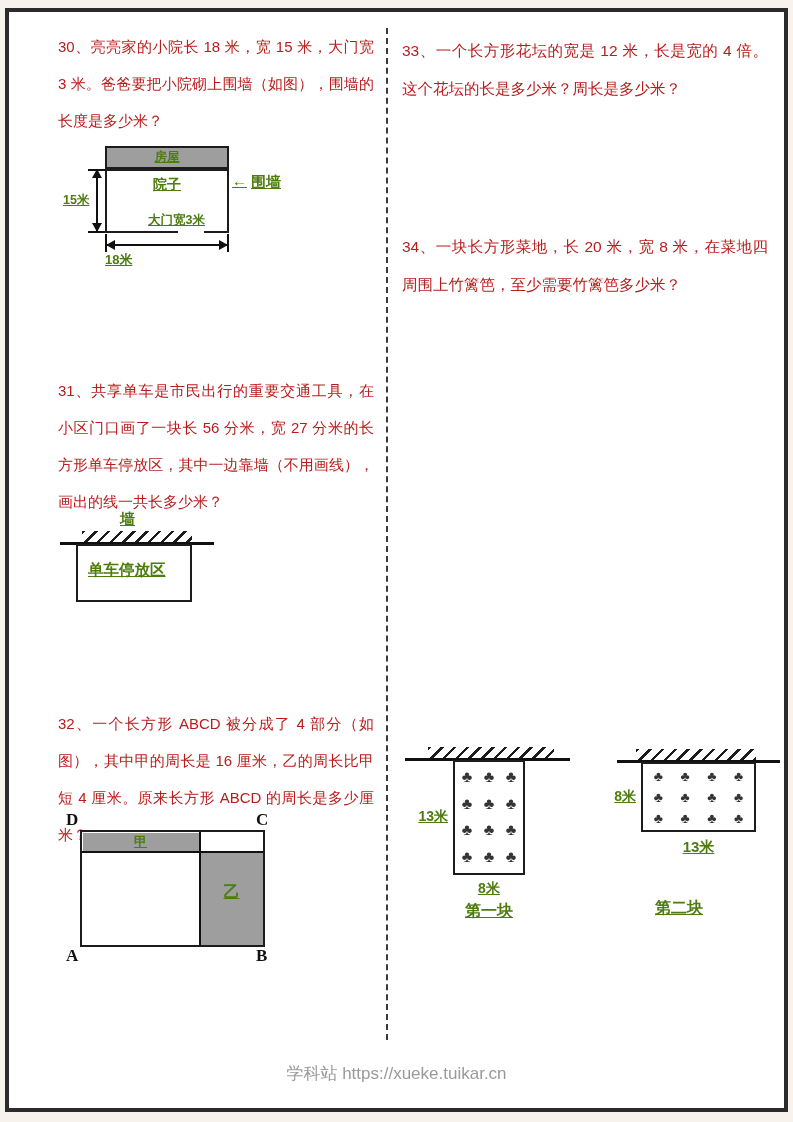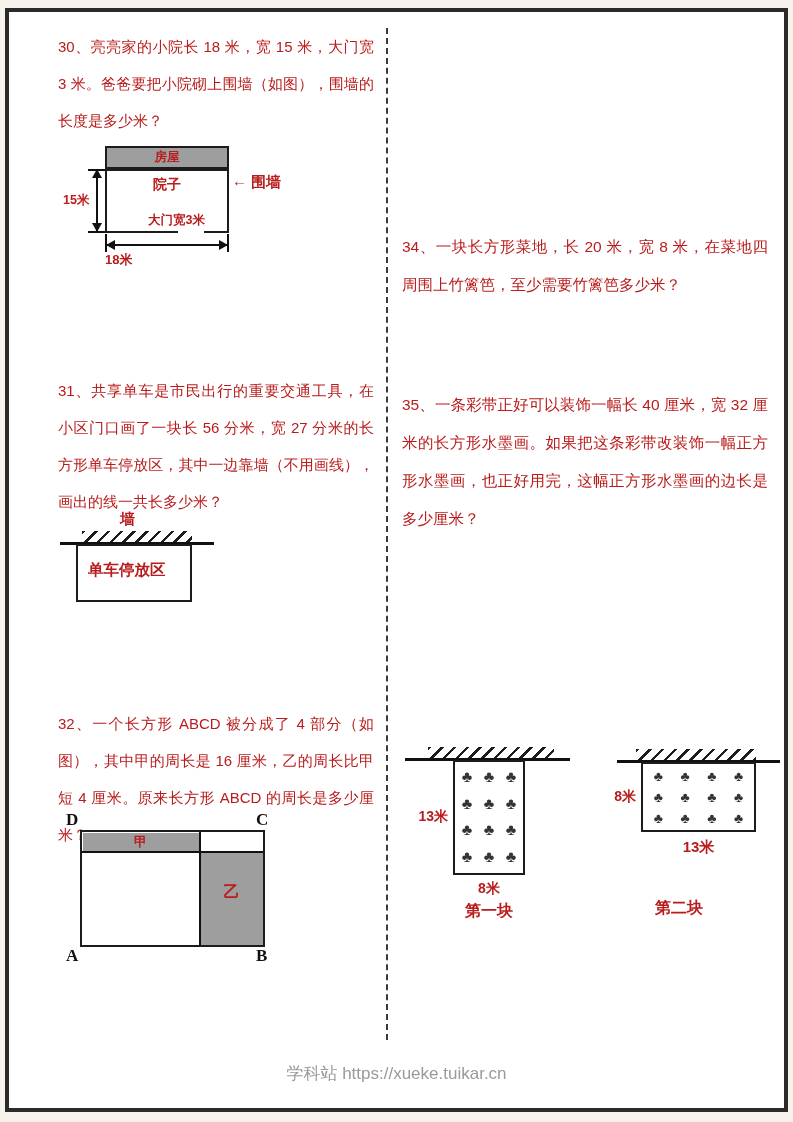--- a/index.html
+++ b/index.html
@@ -25,21 +25,21 @@
     font-weight:normal;
     text-align:justify;
     text-justify:inter-character;
     color:#b91c1c;
   }
   .prob.left{left:58px;width:316px;font-size:15px;line-height:37px;}
   .prob.right{left:402px;width:366px;font-size:15.5px;line-height:38px;}
 
   .rect{position:absolute;border:2px solid #1c1c1c;box-sizing:border-box;background:#fff;}
   .grayfill{background:#9e9e9e;}
-  .lbl{position:absolute;font-weight:bold;color:#b91c1c;white-space:nowrap;}
+  .lbl{position:absolute;font-weight:bold;color:#4d7c0f;white-space:nowrap;text-decoration:underline;}
 
   
   .dim-h{position:absolute;height:2px;background:#111;}
   .dim-h::before,.dim-h::after{content:"";position:absolute;top:-4px;border-top:5px solid transparent;border-bottom:5px solid transparent;}
   .dim-h::before{left:-1px;border-right:9px solid #111;}
   .dim-h::after{right:-1px;border-left:9px solid #111;}
   .dim-v{position:absolute;width:2px;background:#111;}
   .dim-v::before,.dim-v::after{content:"";position:absolute;left:-4px;border-left:5px solid transparent;border-right:5px solid transparent;}
   .dim-v::before{top:-1px;border-bottom:9px solid #111;}
   .dim-v::after{bottom:-1px;border-top:9px solid #111;}
@@ -118,24 +118,24 @@
     <div style="position:absolute;left:82.5px;top:832.5px;width:117px;height:18px;background:#9e9e9e;"></div>
     <div class="lbl" style="left:82px;top:833px;width:117px;text-align:center;font-size:13px;">甲</div>
 
     <div class="tick" style="left:82px;top:850.5px;width:181px;height:2px;"></div>
     <div class="tick" style="left:199px;top:832px;width:2px;height:113px;"></div>
 
     <div style="position:absolute;left:201px;top:852.5px;width:61.5px;height:92px;background:#9e9e9e;"></div>
     <div class="lbl" style="left:201px;top:882px;width:61px;text-align:center;font-size:16px;">乙</div>
   </div>
 
+  <div class="prob right" style="top:32px;">33、一个长方形花坛的宽是 12 米，长是宽的 4 倍。这个花坛的长是多少米？周长是多少米？</div>
 
   <div class="prob right" style="top:228px;">34、一块长方形菜地，长 20 米，宽 8 米，在菜地四周围上竹篱笆，至少需要竹篱笆多少米？</div>
 
-  <div class="prob right" style="top:386px;">35、一条彩带正好可以装饰一幅长 40 厘米，宽 32 厘米的长方形水墨画。如果把这条彩带改装饰一幅正方形水墨画，也正好用完，这幅正方形水墨画的边长是多少厘米？</div>
 
 
   <div>
     <div class="hatch" style="left:428px;top:747px;width:126px;"></div>
     <div class="wall-line" style="left:405px;top:758px;width:165px;"></div>
     <div class="rect" style="left:453px;top:760px;width:72px;height:115px;border-width:2.5px;"></div>
     <div class="plants" style="left:456px;top:764px;width:66px;height:106px;grid-template-columns:repeat(3,1fr);font-size:16px;">
       <span class="plant">♣</span>
         <span class="plant">♣</span>
         <span class="plant">♣</span>

